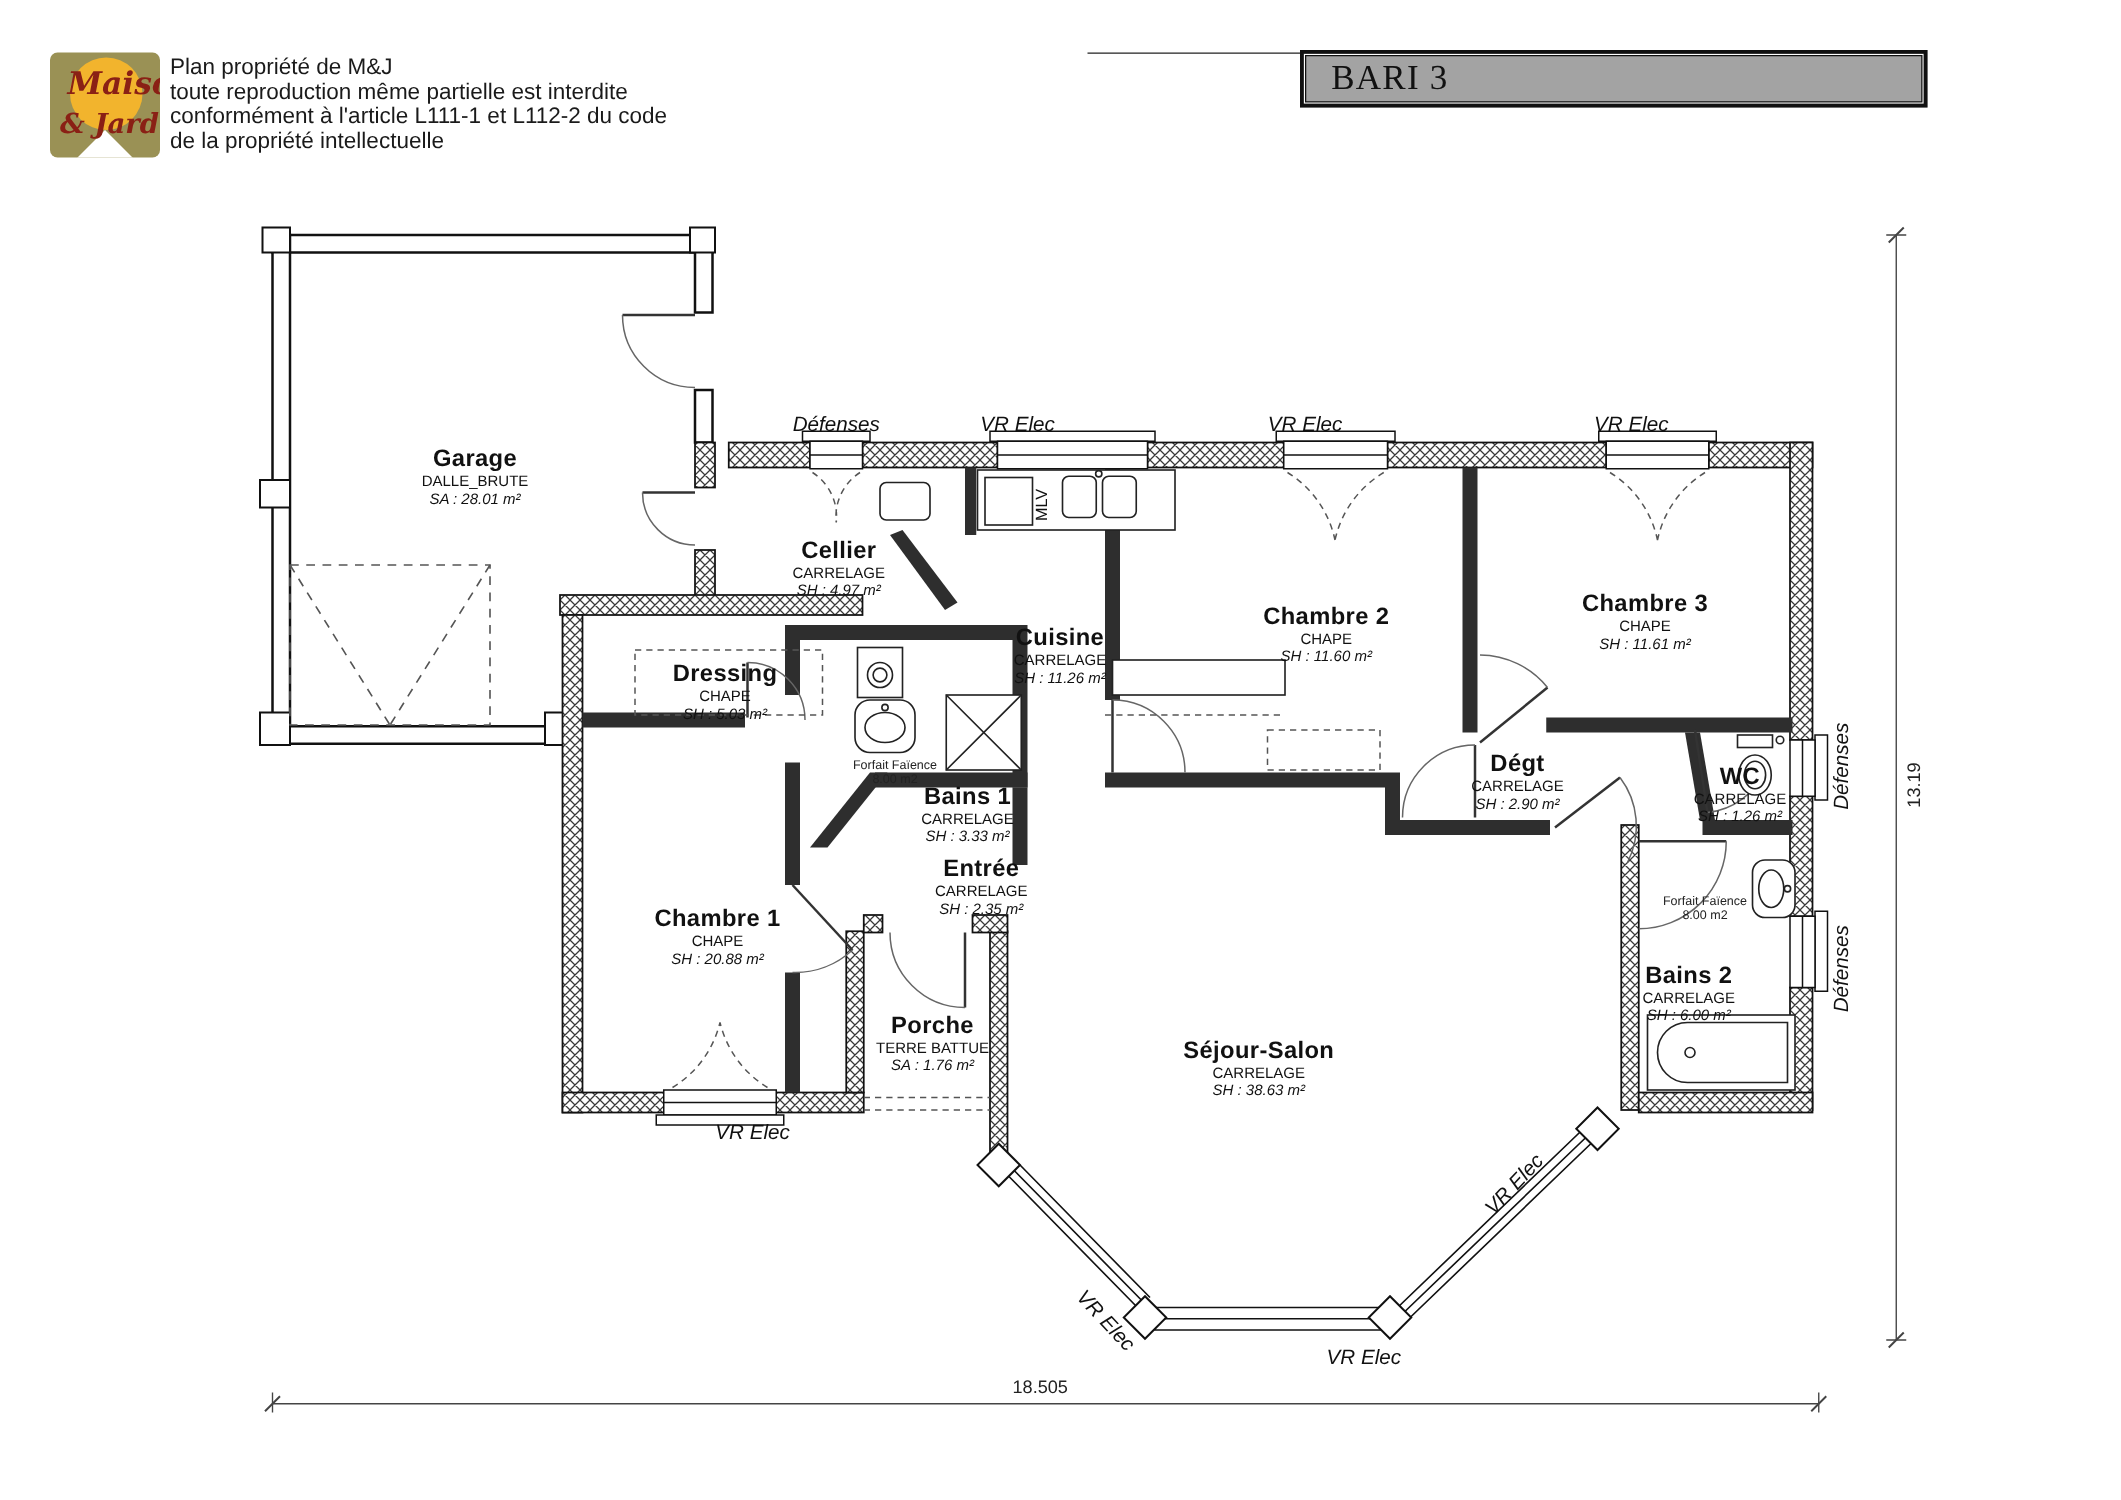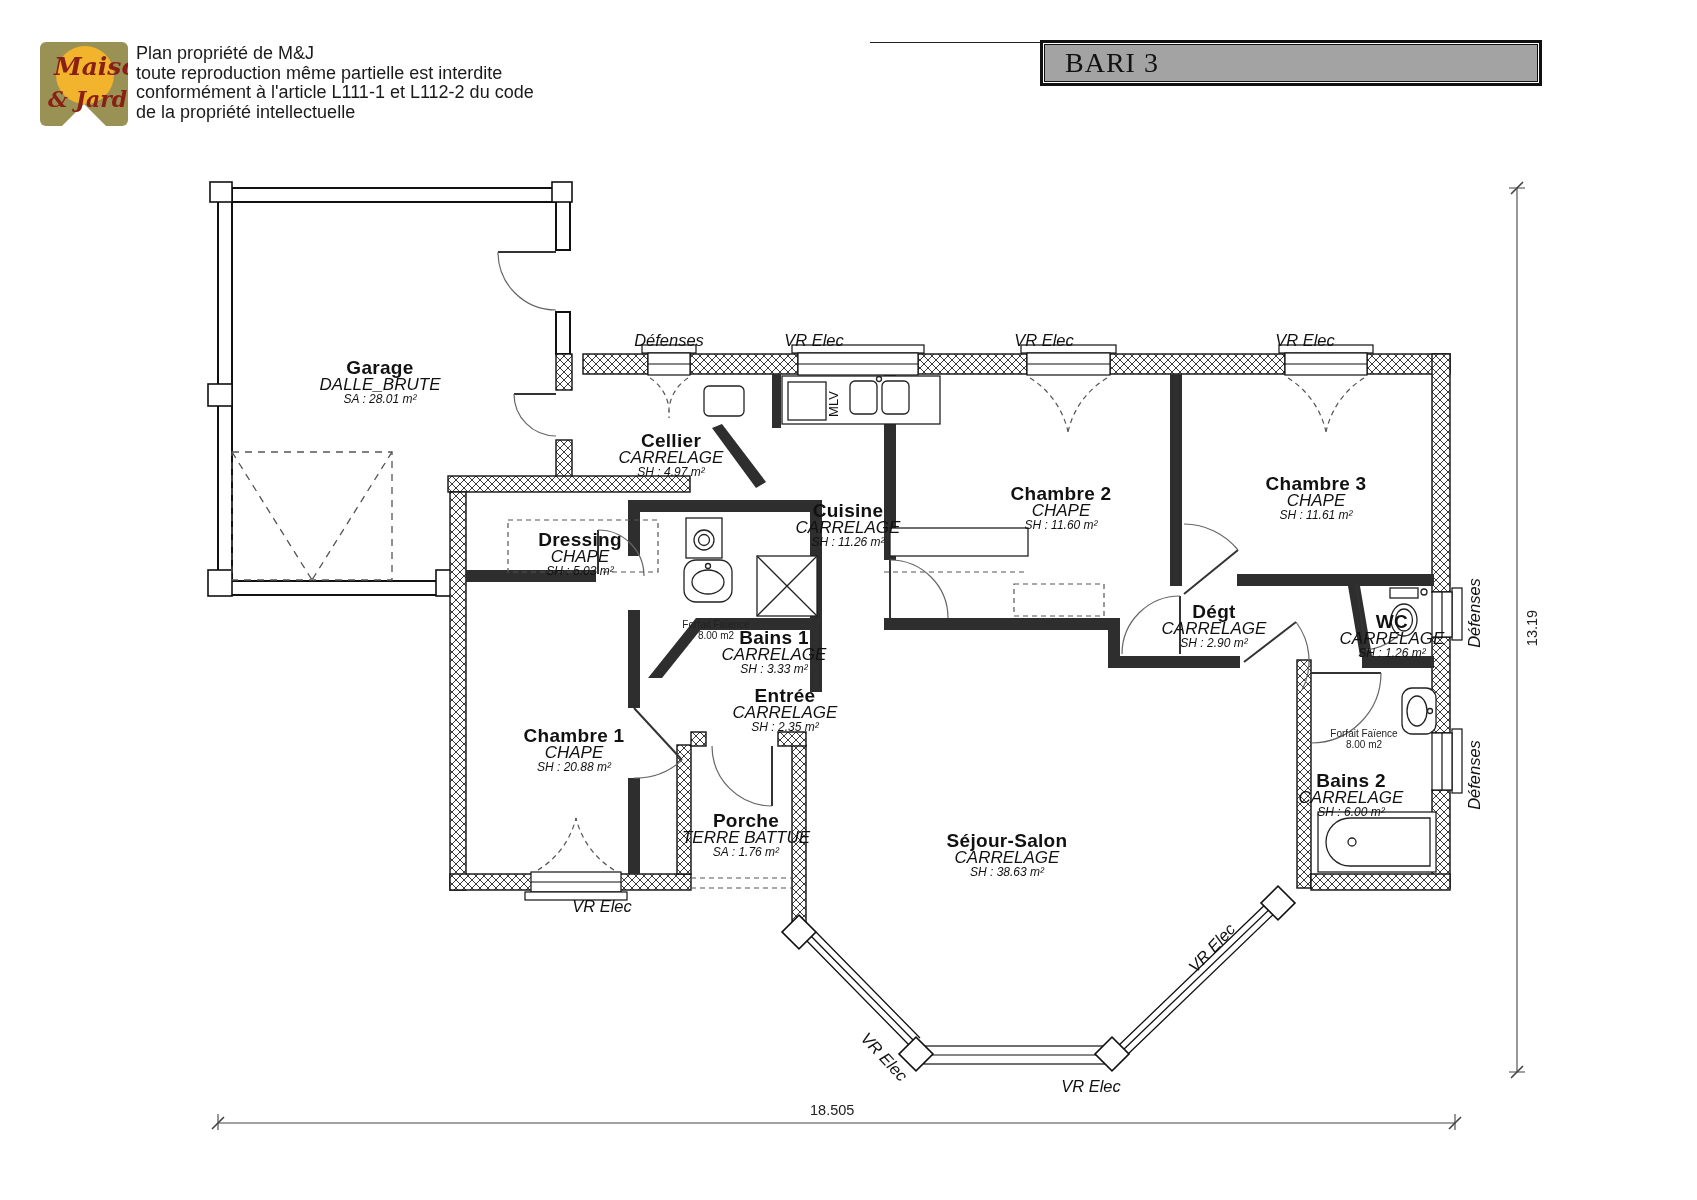--- a/index.html
+++ b/index.html
@@ -12,27 +12,27 @@
   .logo .l1,.logo .l2{position:absolute;font-family:"DejaVu Serif",serif;font-style:italic;font-weight:bold;color:#8a2015;white-space:nowrap;}
   .logo .l1{left:14px;top:10px;font-size:25px;}
   .logo .l2{left:8px;top:44px;font-size:22px;}
   .copyright{position:absolute;left:136px;top:44px;font-size:18px;line-height:19.5px;color:#1a1a1a;}
   .title-box{position:absolute;left:1040px;top:40px;width:496px;height:40px;border:3px solid #111;box-shadow:0 0 0 1px #fff inset,0 0 0 2px #111 inset;background:#a3a3a3;}
   .title-box .t{position:absolute;left:22px;top:4px;font-family:"Liberation Serif",serif;font-size:28px;letter-spacing:1px;color:#111;}
   .title-rule{position:absolute;left:870px;top:42px;width:170px;height:0;border-top:1.5px solid #222;}
   
   .room-label{position:absolute;transform:translateX(-50%);text-align:center;white-space:nowrap;z-index:5;}
   .rname{font-weight:bold;font-size:19px;letter-spacing:.3px;line-height:20px;}
-  .rfloor{font-size:17px;line-height:14px;font-style:italic;}
+  .rfloor{font-size:12px;line-height:14px;}
   .rarea{font-size:12px;font-style:italic;line-height:15px;}
   .ann{position:absolute;font-style:italic;font-size:16.5px;white-space:nowrap;transform:translateX(-50%);z-index:5;}
   .ann.rot90{transform:translate(-50%,-50%) rotate(-90deg);}
   .ann.rotp{transform:translate(-50%,-50%) rotate(47deg);}
   .ann.rotm{transform:translate(-50%,-50%) rotate(-47deg);}
-  .small-note{position:absolute;font-size:10px;line-height:11px;text-align:center;transform:translateX(-50%);color:#222;white-space:nowrap;z-index:5;margin-top:12px;}
+  .small-note{position:absolute;font-size:10px;line-height:11px;text-align:center;transform:translateX(-50%);color:#222;white-space:nowrap;z-index:5;}
   .dim{position:absolute;font-size:14.5px;font-style:normal;color:#222;white-space:nowrap;z-index:5;}
   .dim.rot90{transform:translate(-50%,-50%) rotate(-90deg);}
   .mlv{position:absolute;font-size:13px;color:#111;white-space:nowrap;transform:translate(-50%,-50%) rotate(-90deg);z-index:5;}
 </style>
 </head>
 <body>
 
 <div class="logo">
   <div class="sun"></div>
   <div class="roof"></div>

